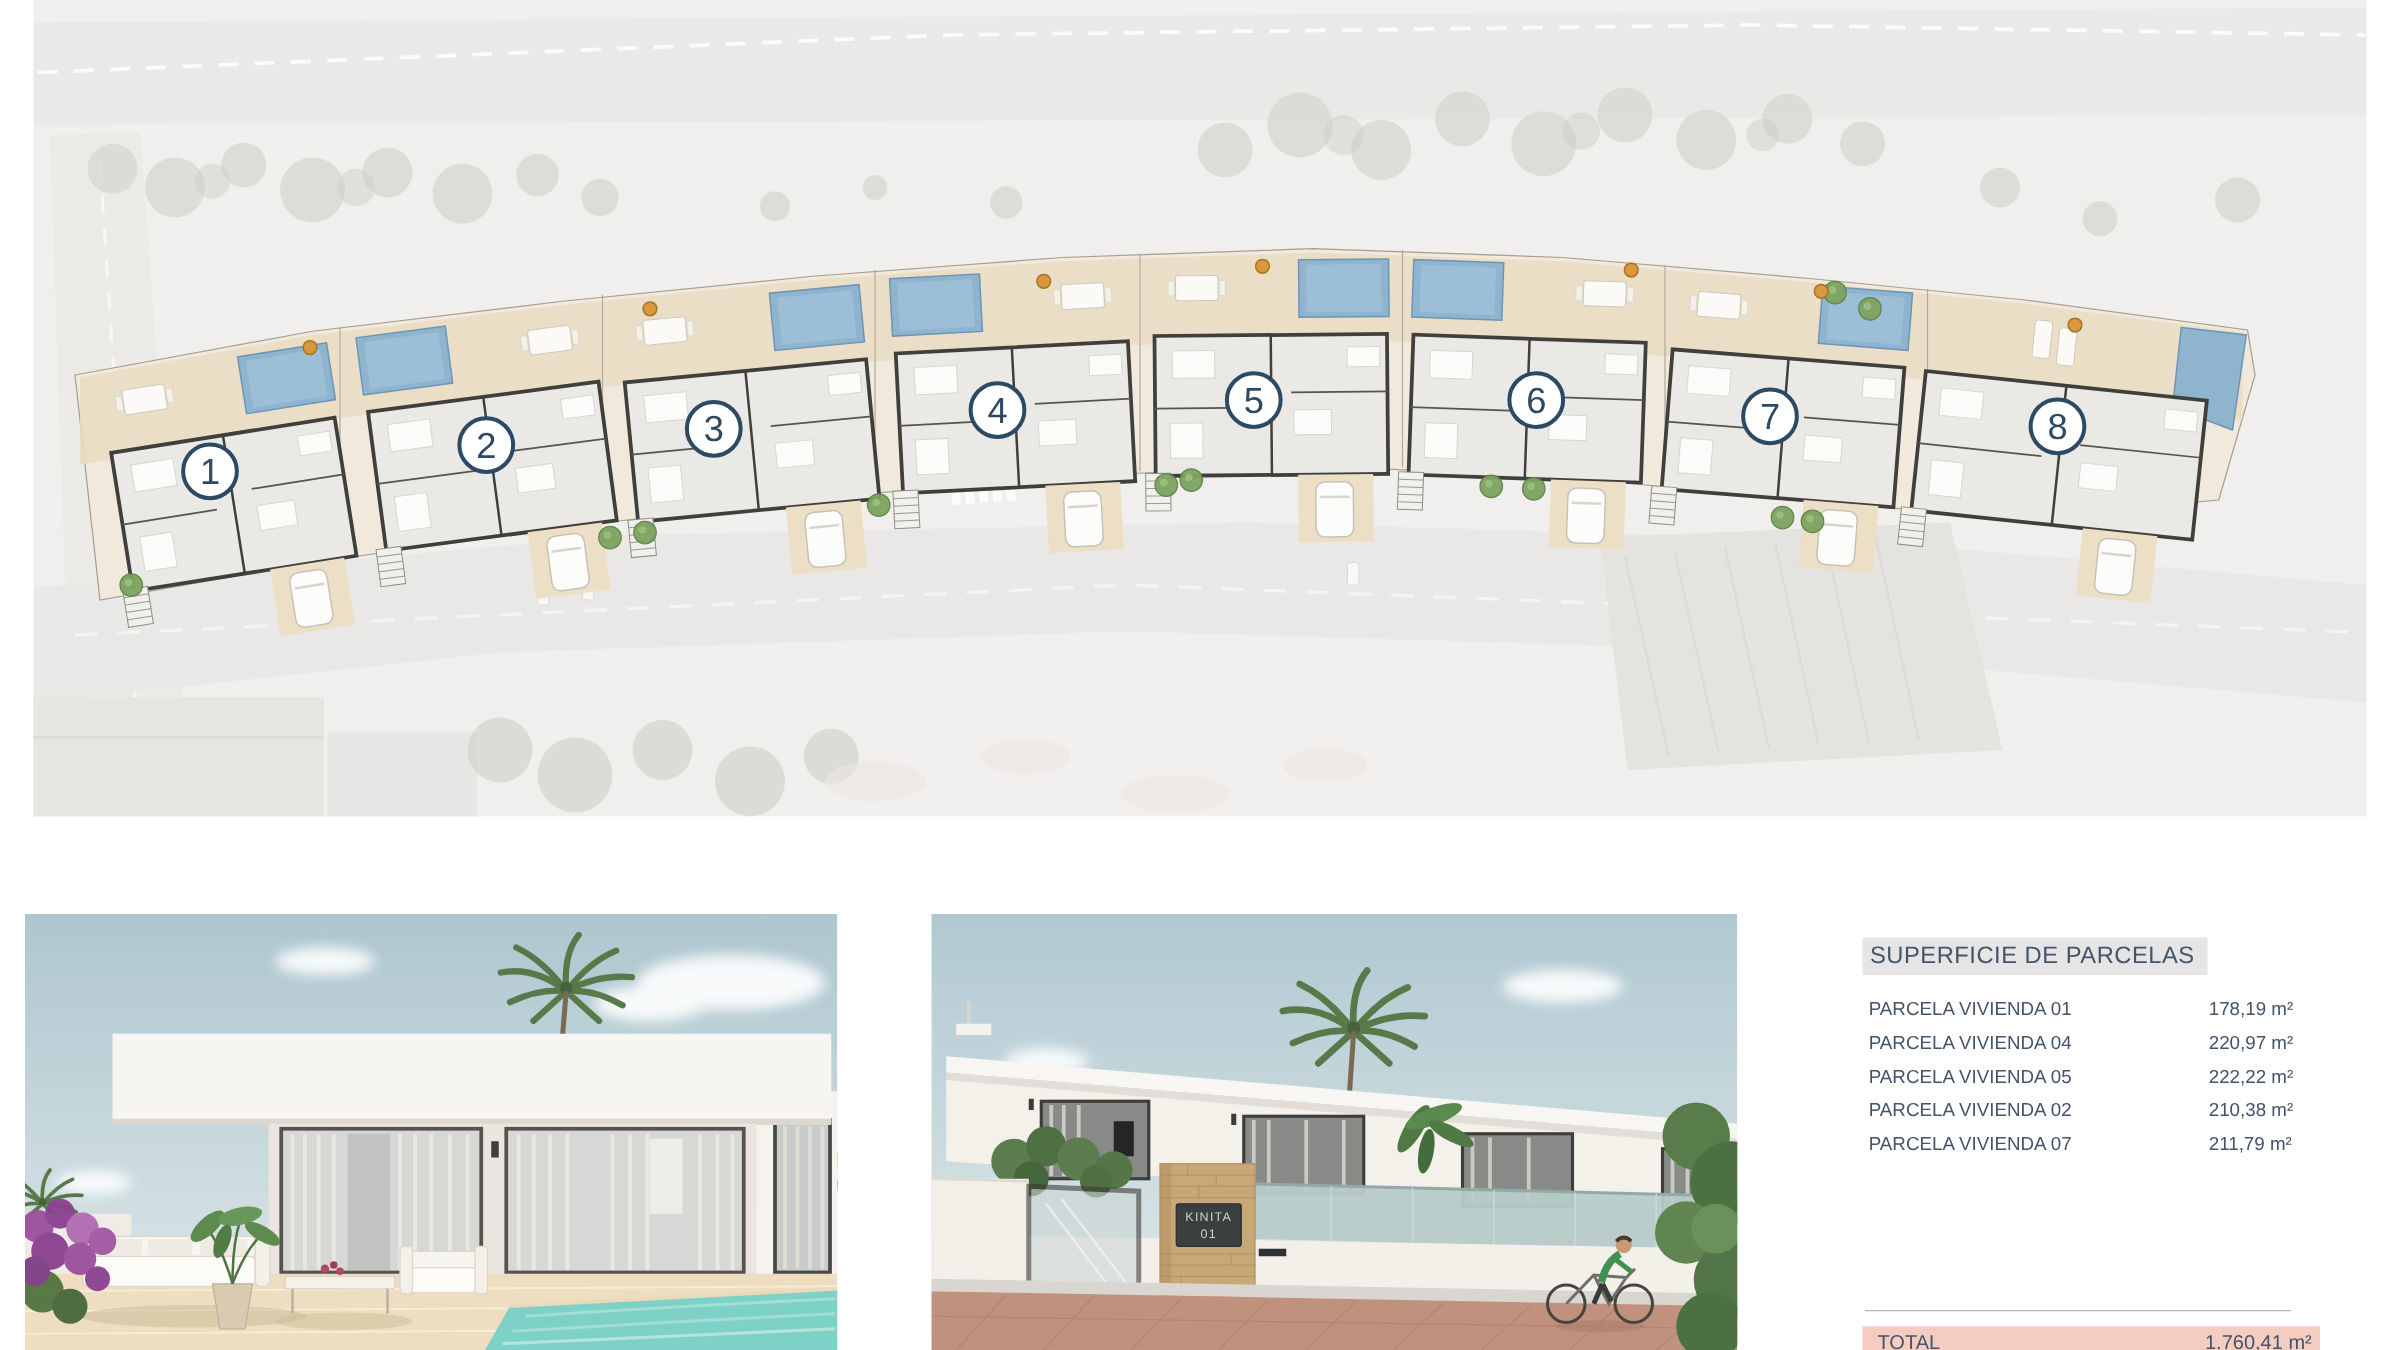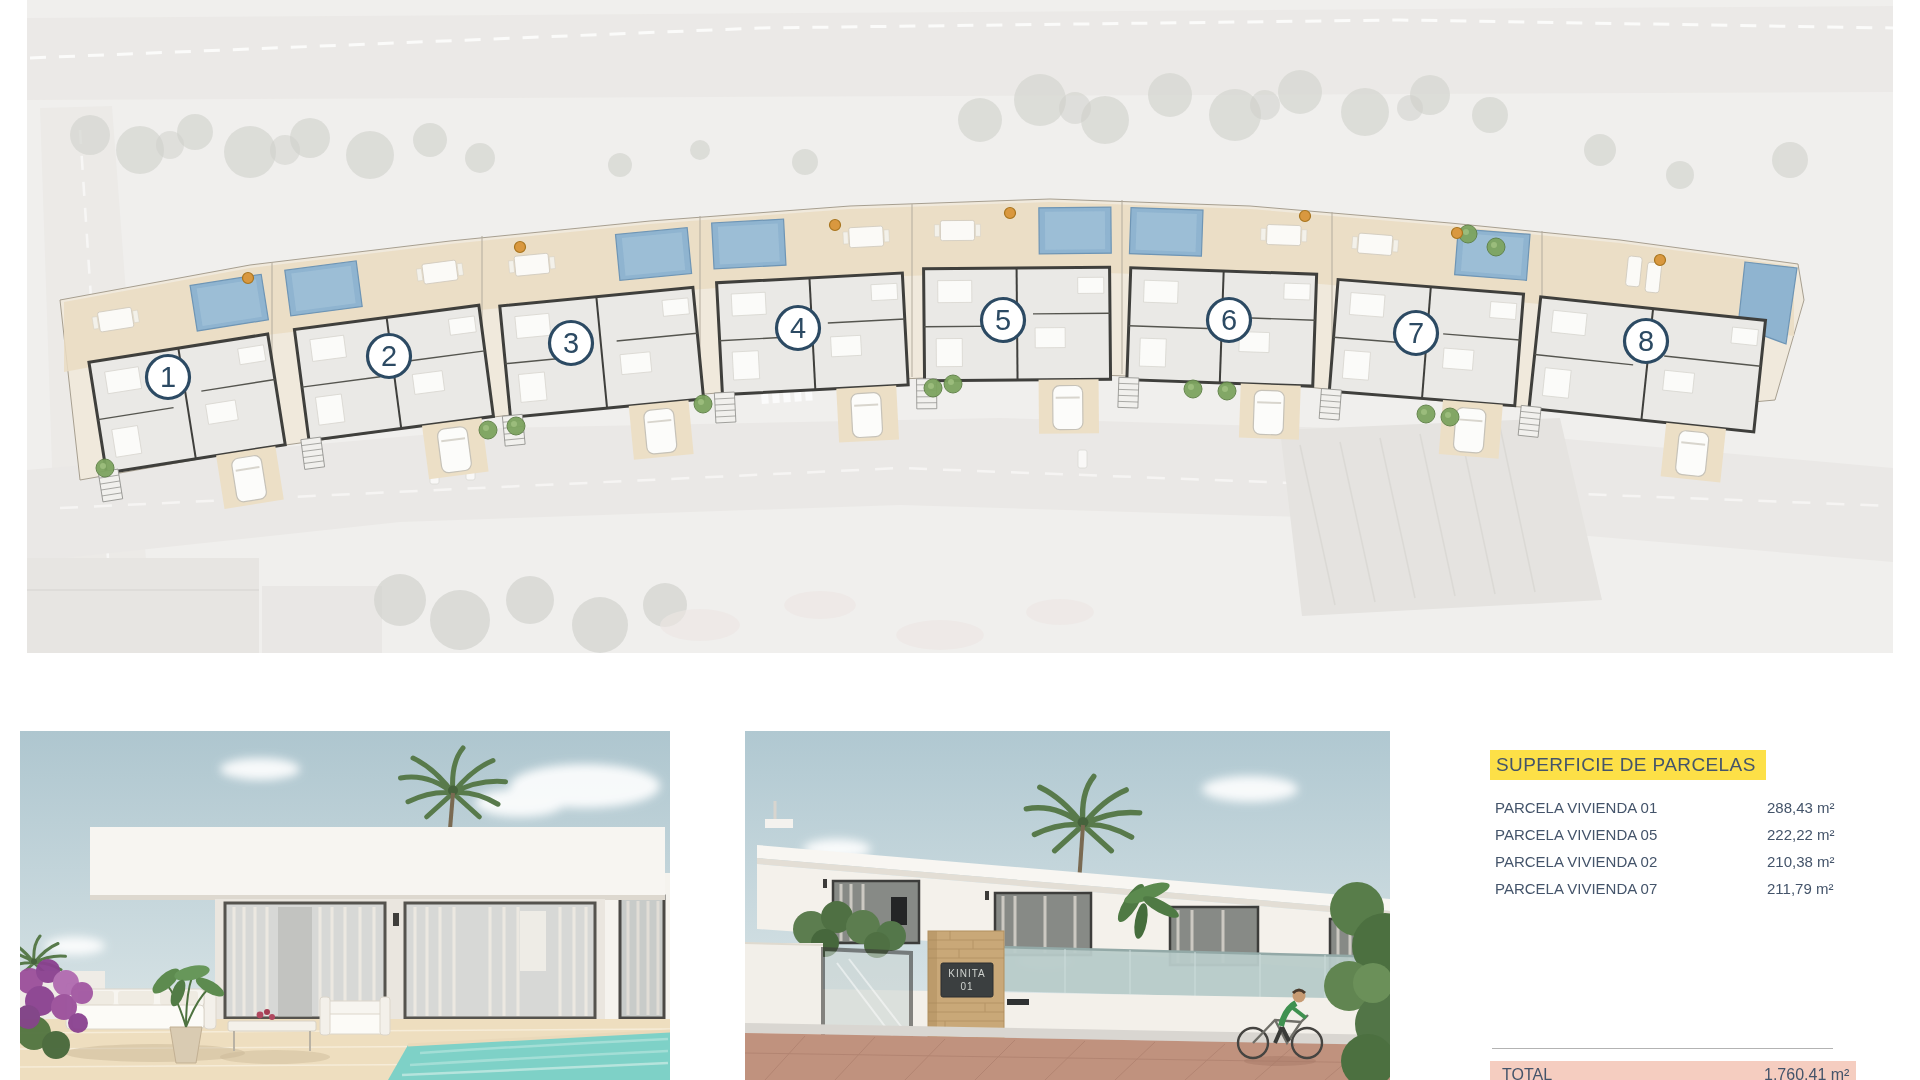--- a/index.html
+++ b/index.html
@@ -3,21 +3,21 @@
 <meta charset="utf-8">
 <style>
   html,body{margin:0;padding:0;background:#ffffff;}
   .page{position:relative;width:1920px;height:1080px;background:#fff;overflow:hidden;
         font-family:"Liberation Sans", sans-serif;}
   .render{position:absolute;overflow:hidden;text-decoration:underline;}
   #render1{left:20px;top:731px;width:650px;height:349px;}
   #render2{left:745px;top:731px;width:645px;height:349px;}
   #siteplan{position:absolute;left:0;top:0;}
   
-  .tbl-title{position:absolute;left:1490px;top:750px;background:#fde047;color:#44546a;
+  .tbl-title{position:absolute;left:1490px;top:750px;background:#e5e5e5;color:#44546a;
              font-size:19px;letter-spacing:.4px;padding:4px 10px 4px 6px;white-space:nowrap;}
   .tbl-rows{position:absolute;left:1495px;top:794px;width:360px;color:#44546a;font-size:15px;}
   .tbl-row{height:27px;line-height:27px;display:flex;}
   .tbl-row .lbl{width:272px;}
   .tbl-row .val{flex:1;white-space:nowrap;}
   .tbl-sep{position:absolute;left:1492px;top:1048px;width:341px;height:1px;background:#b3b3b3;}
   .tbl-total{position:absolute;left:1490px;top:1061px;width:366px;height:34px;background:#f5cdc0;
              color:#44546a;font-size:16px;display:flex;align-items:flex-start;padding-top:5px;box-sizing:border-box;}
   .tbl-total .lbl{width:262px;padding-left:12px;}
   .tbl-total .val{flex:1;white-space:nowrap;}
@@ -702,21 +702,25 @@
         <circle cx="623" cy="330" r="27" fill="#4c7040"></circle>
           <circle cx="628" cy="252" r="20" fill="#6b9059"></circle>
       </g>
     </svg>
   </div>
 
   <div class="tbl-title">SUPERFICIE DE PARCELAS</div>
   <div class="tbl-rows" id="tbl-rows">
       <div class="tbl-row">
         <span class="lbl">PARCELA VIVIENDA 01</span>
-        <span class="val">288,43 m²</span>
+        <span class="val">178,19 m²</span>
+      </div>
+      <div class="tbl-row">
+        <span class="lbl">PARCELA VIVIENDA 04</span>
+        <span class="val">220,97 m²</span>
       </div>
       <div class="tbl-row">
         <span class="lbl">PARCELA VIVIENDA 05</span>
         <span class="val">222,22 m²</span>
       </div>
       <div class="tbl-row">
         <span class="lbl">PARCELA VIVIENDA 02</span>
         <span class="val">210,38 m²</span>
       </div>
       <div class="tbl-row">

